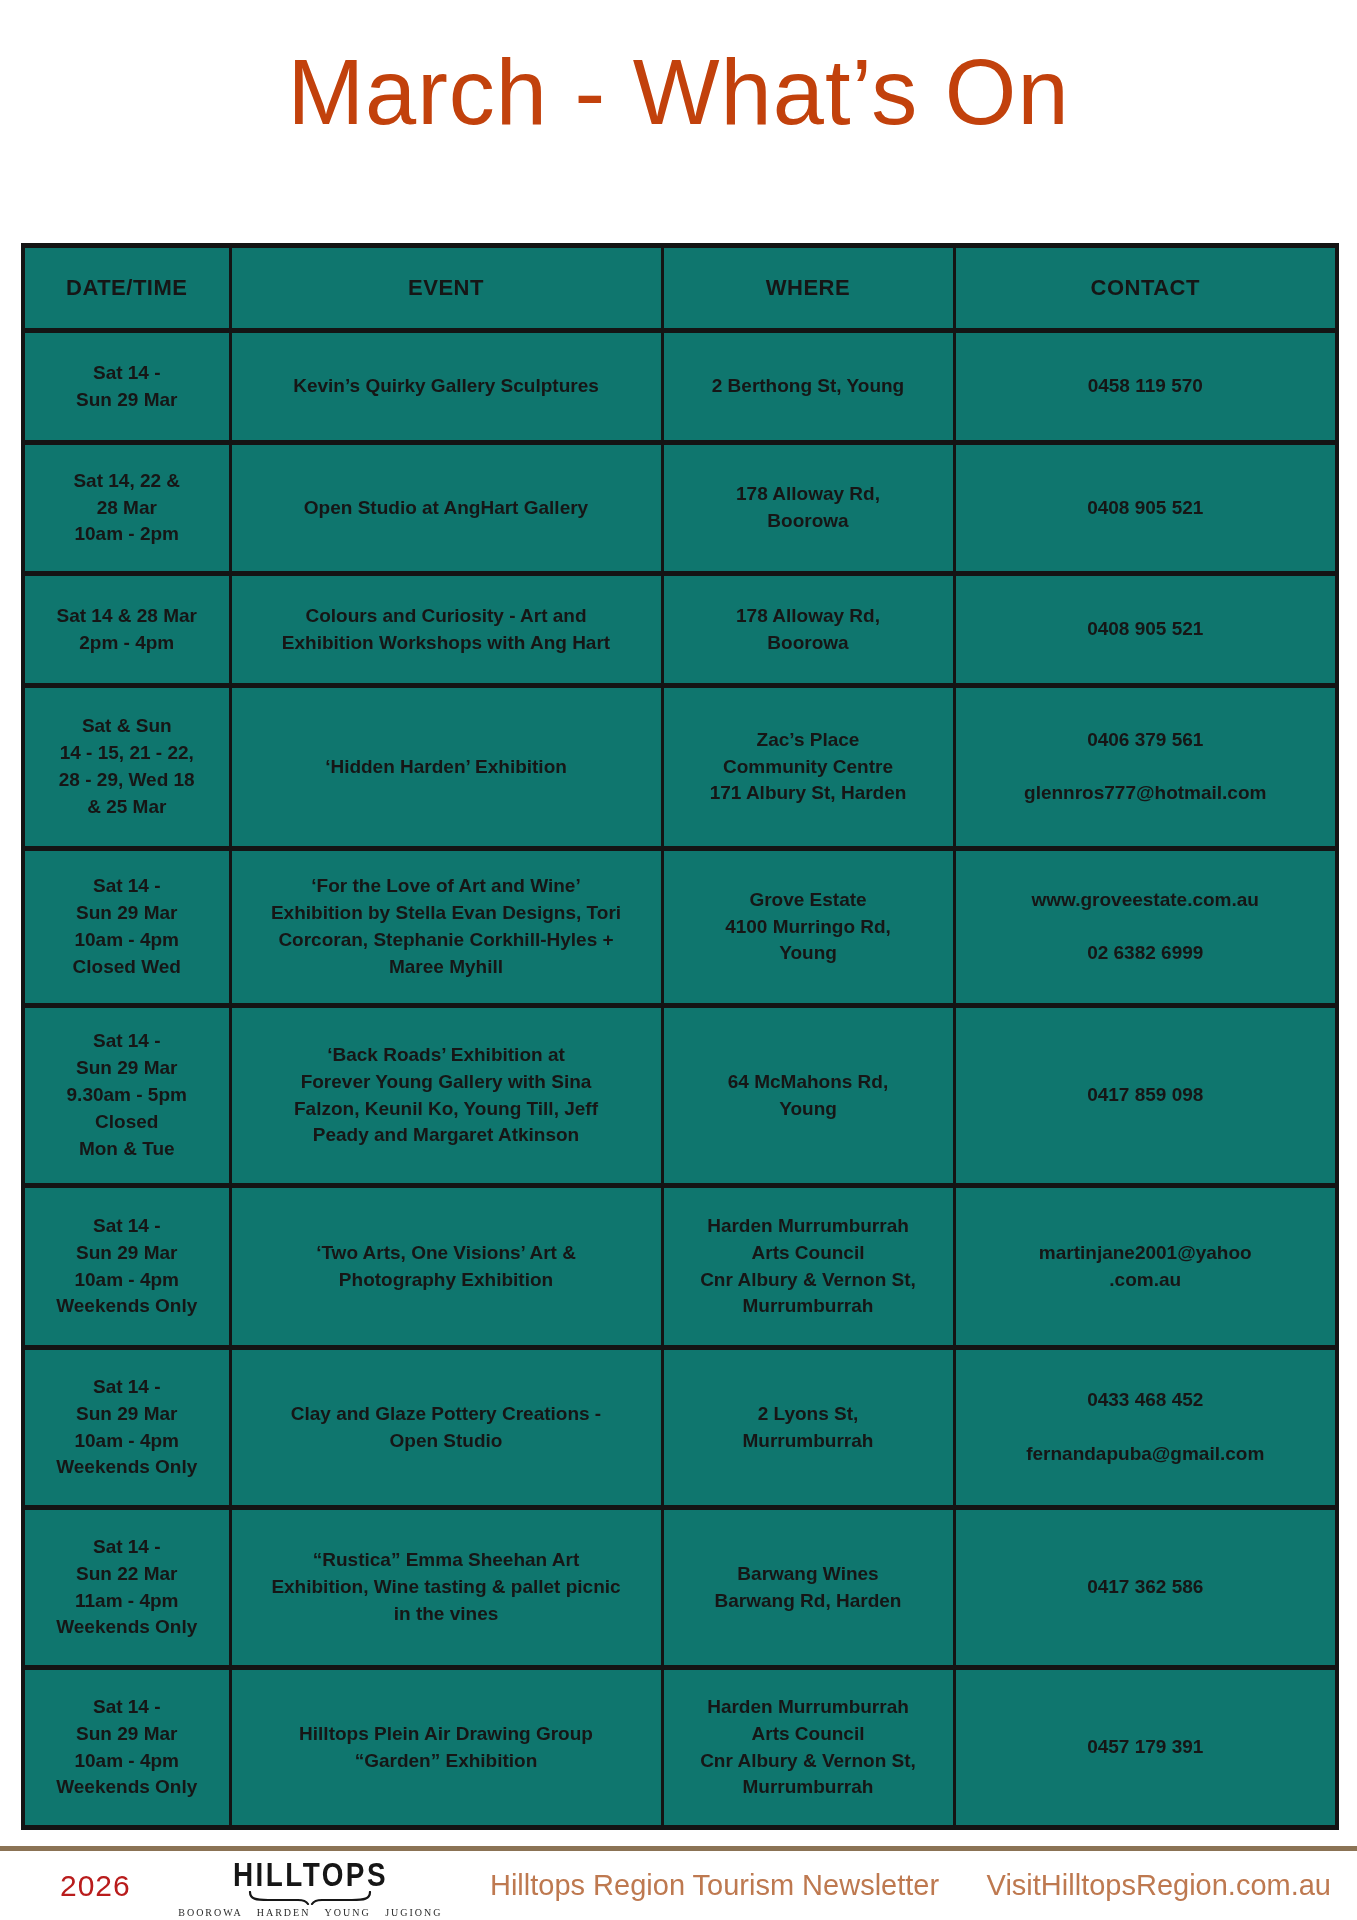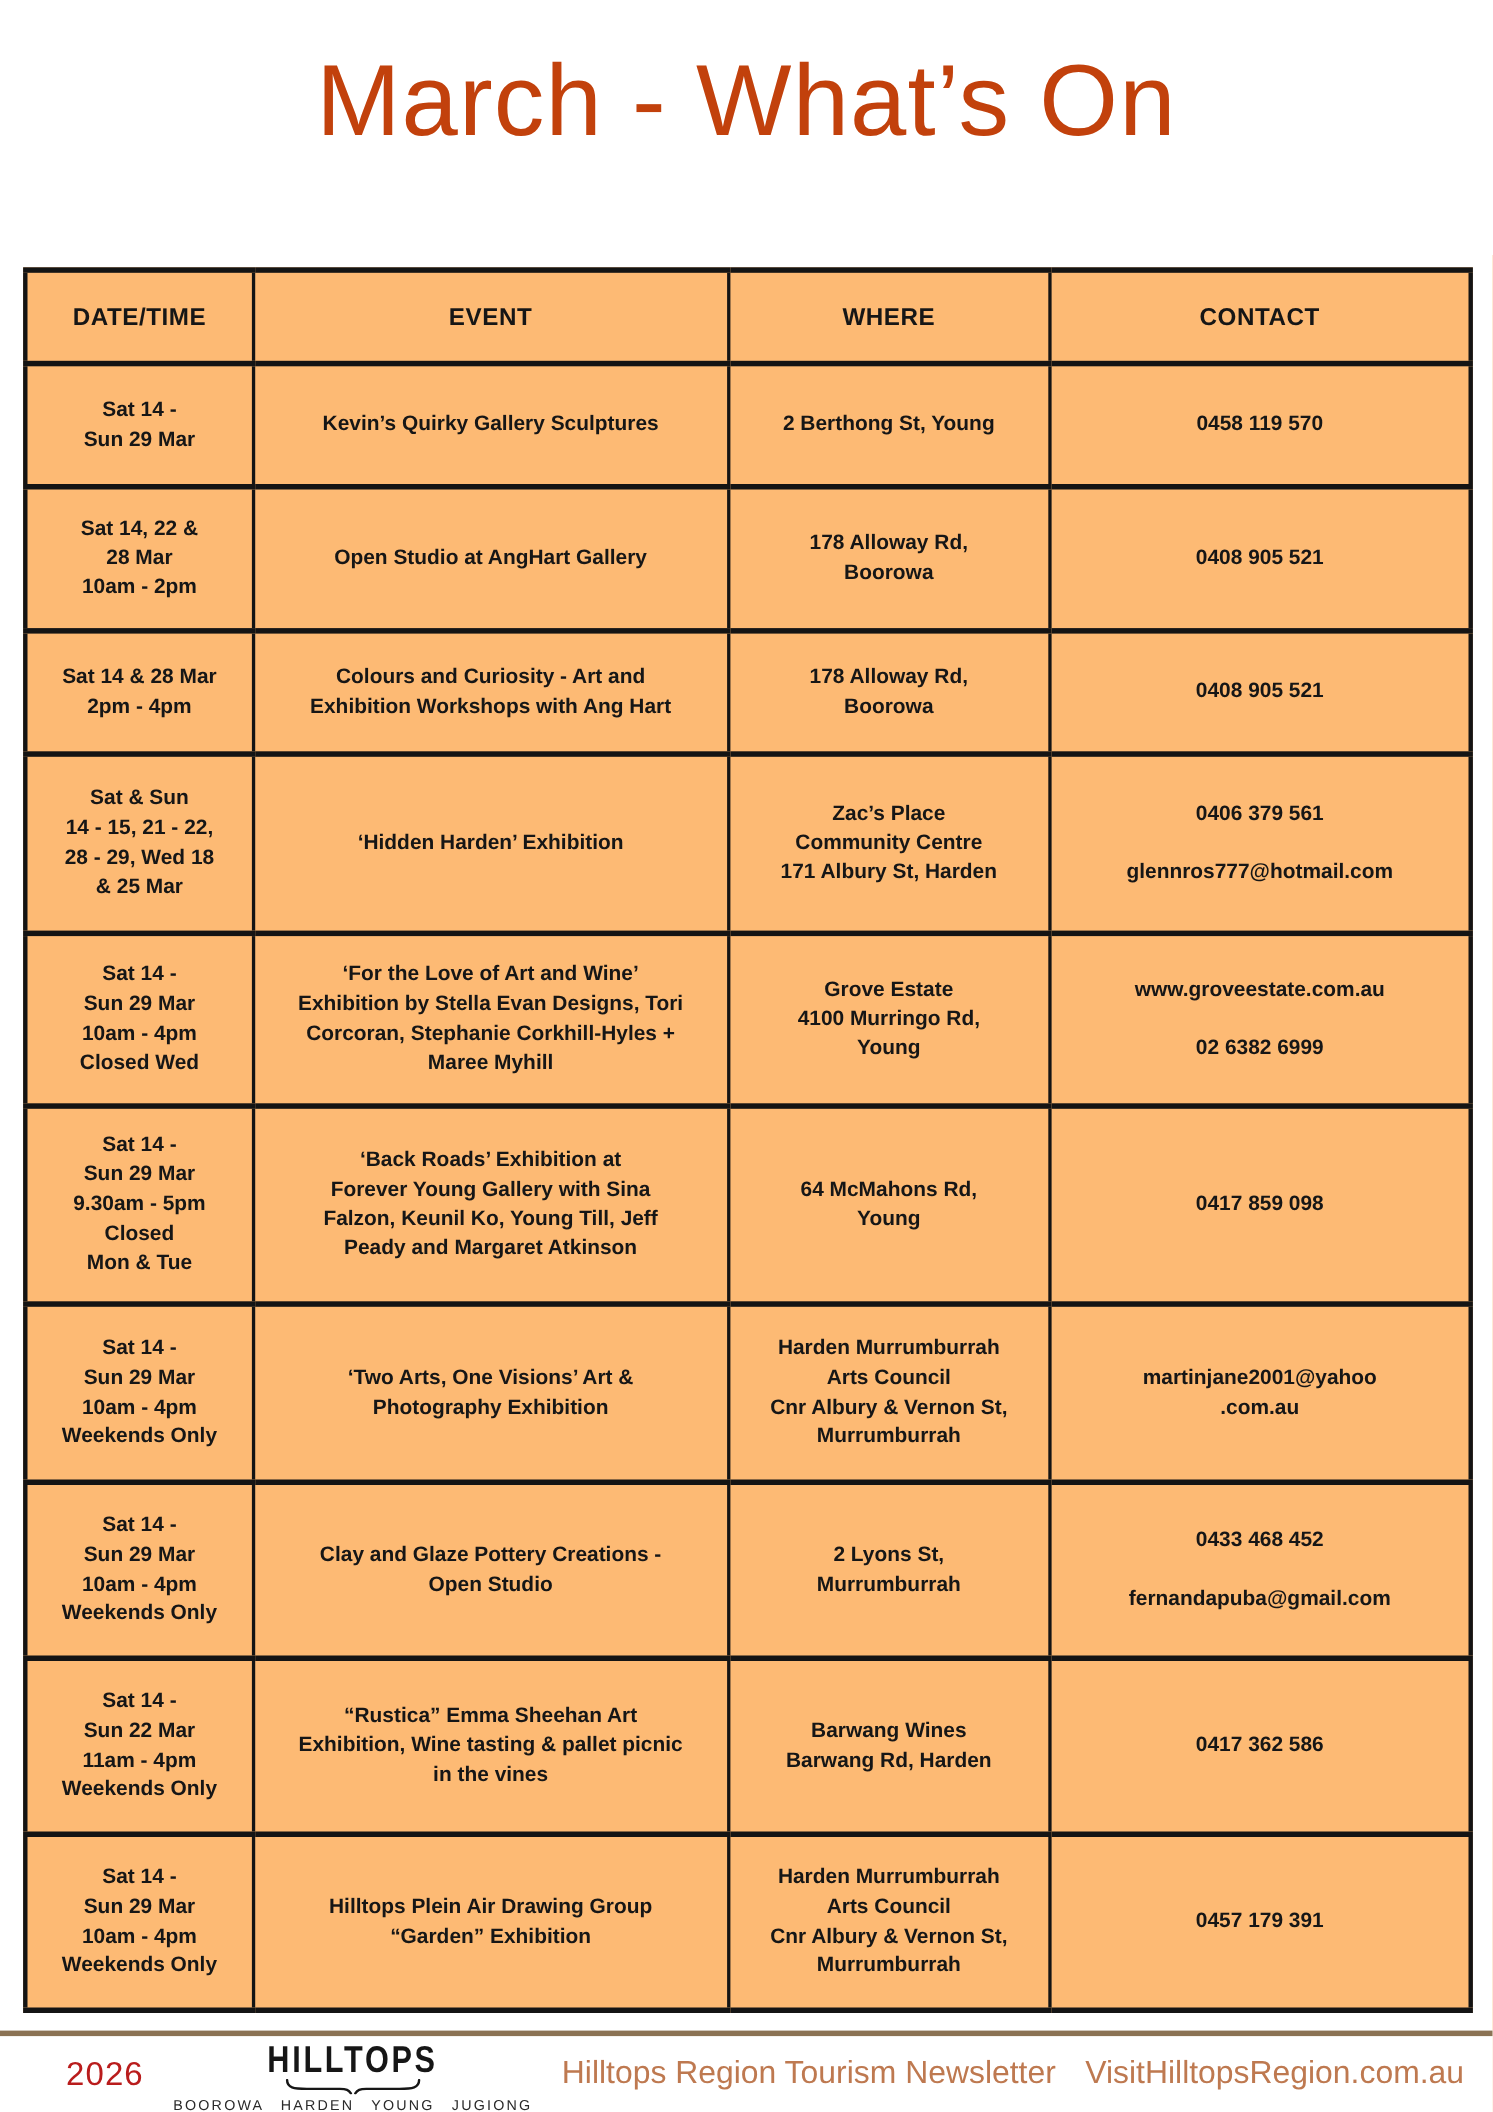--- a/index.html
+++ b/index.html
@@ -24,21 +24,21 @@
     color: #c2410c;
     line-height: 1.25;
   }
 
   
   table.events {
     border-collapse: collapse;
     table-layout: fixed;
     width: 1314px;
     margin: 86px 0 0 21px;
-    background: #fdba74;
+    background: #0f766e;
   }
   table.events, table.events th, table.events td {
     border: 3px solid #141414;
   }
   table.events { border-width: 4px; }
   table.events th, table.events td {
     border-top-width: 5px;
     border-bottom-width: 5px;
     text-align: center;
     vertical-align: middle;
@@ -88,25 +88,26 @@
     display: inline-block;
     font-size: 34px;
     font-weight: bold;
     letter-spacing: 3px;
     color: #161616;
     transform: scaleX(0.82);
     transform-origin: center;
   }
   .logo-brace { display: block; margin: 0 auto; }
   .logo-towns {
-    font-size: 13px;
+    font-size: 10px;
     letter-spacing: 2px;
     color: #2a2a2a;
     margin-top: 3px;
     word-spacing: 10px;
+    font-family: Liberation Serif, serif;
   }
   .footer-newsletter, .footer-website {
     font-size: 29px;
     color: #be7950;
   }
 </style>
 </head>
 <body>
 
 <div class="page">

